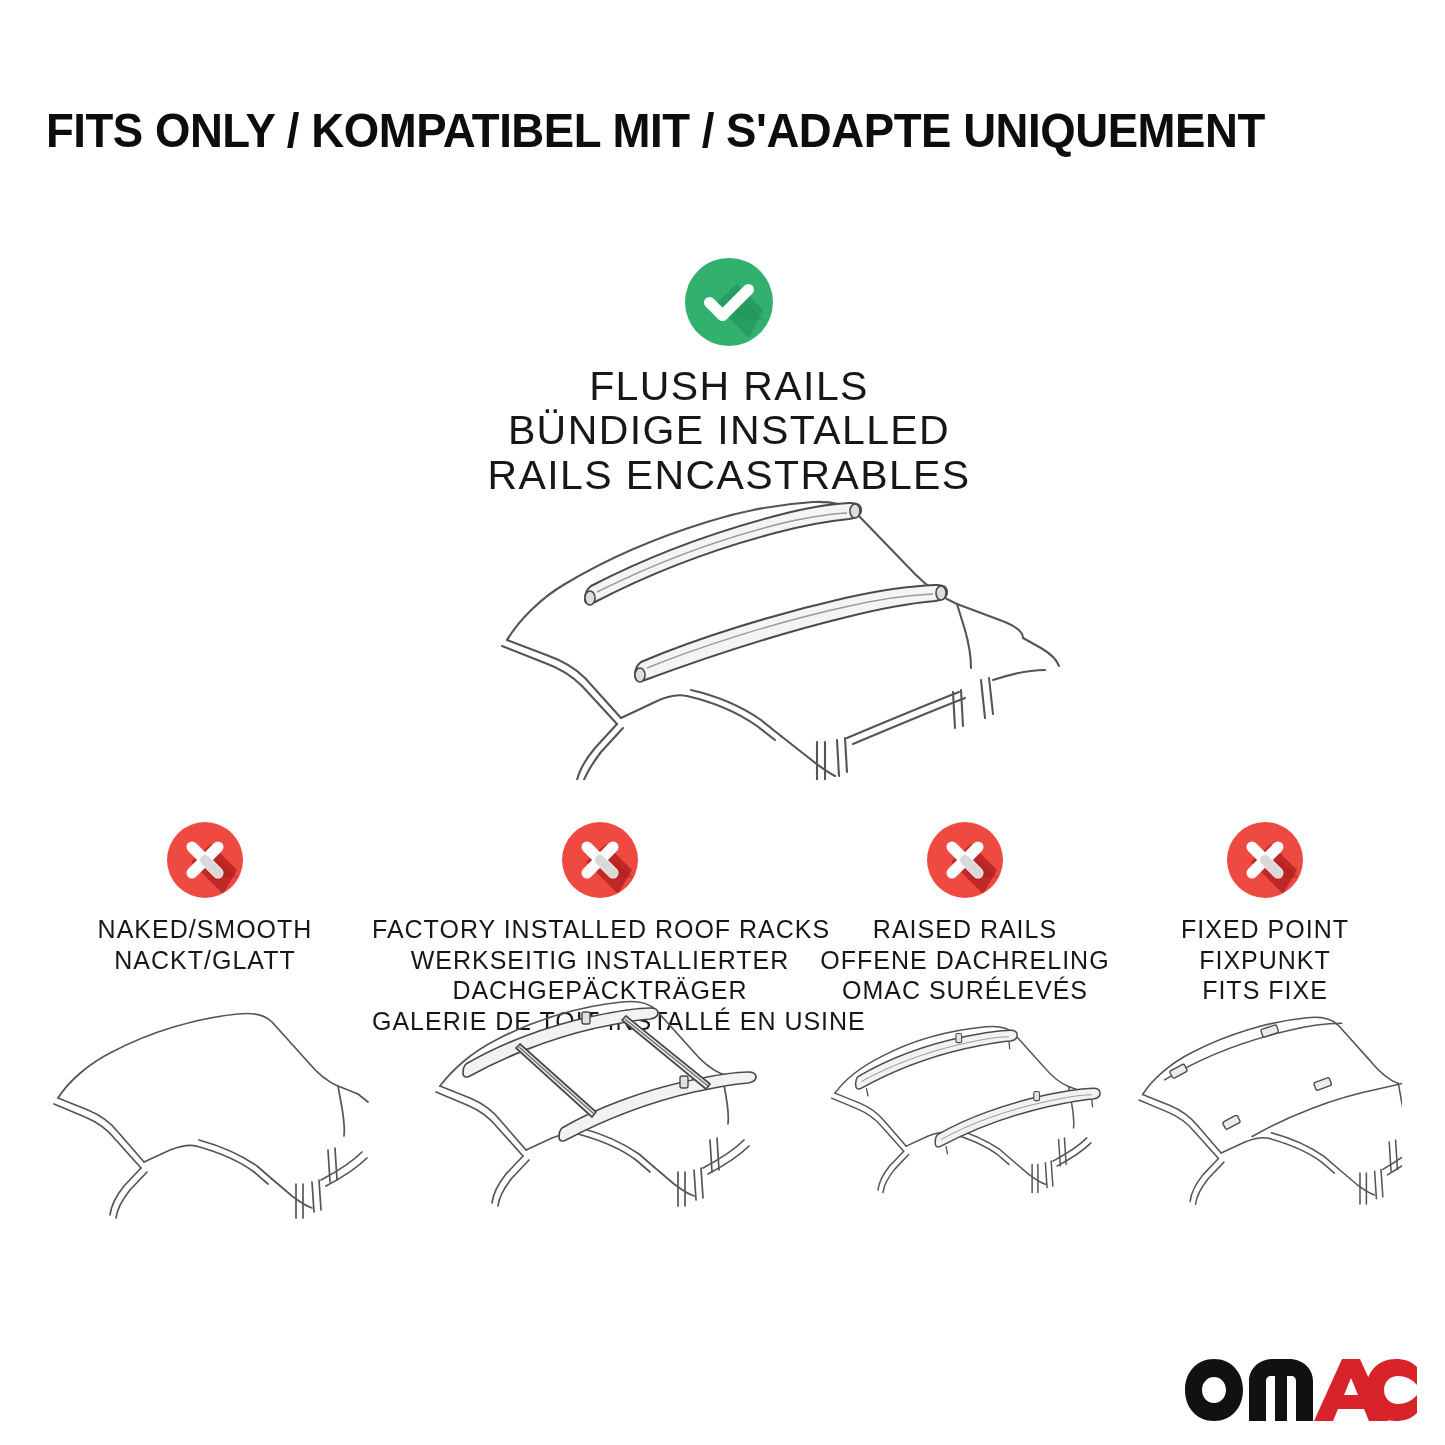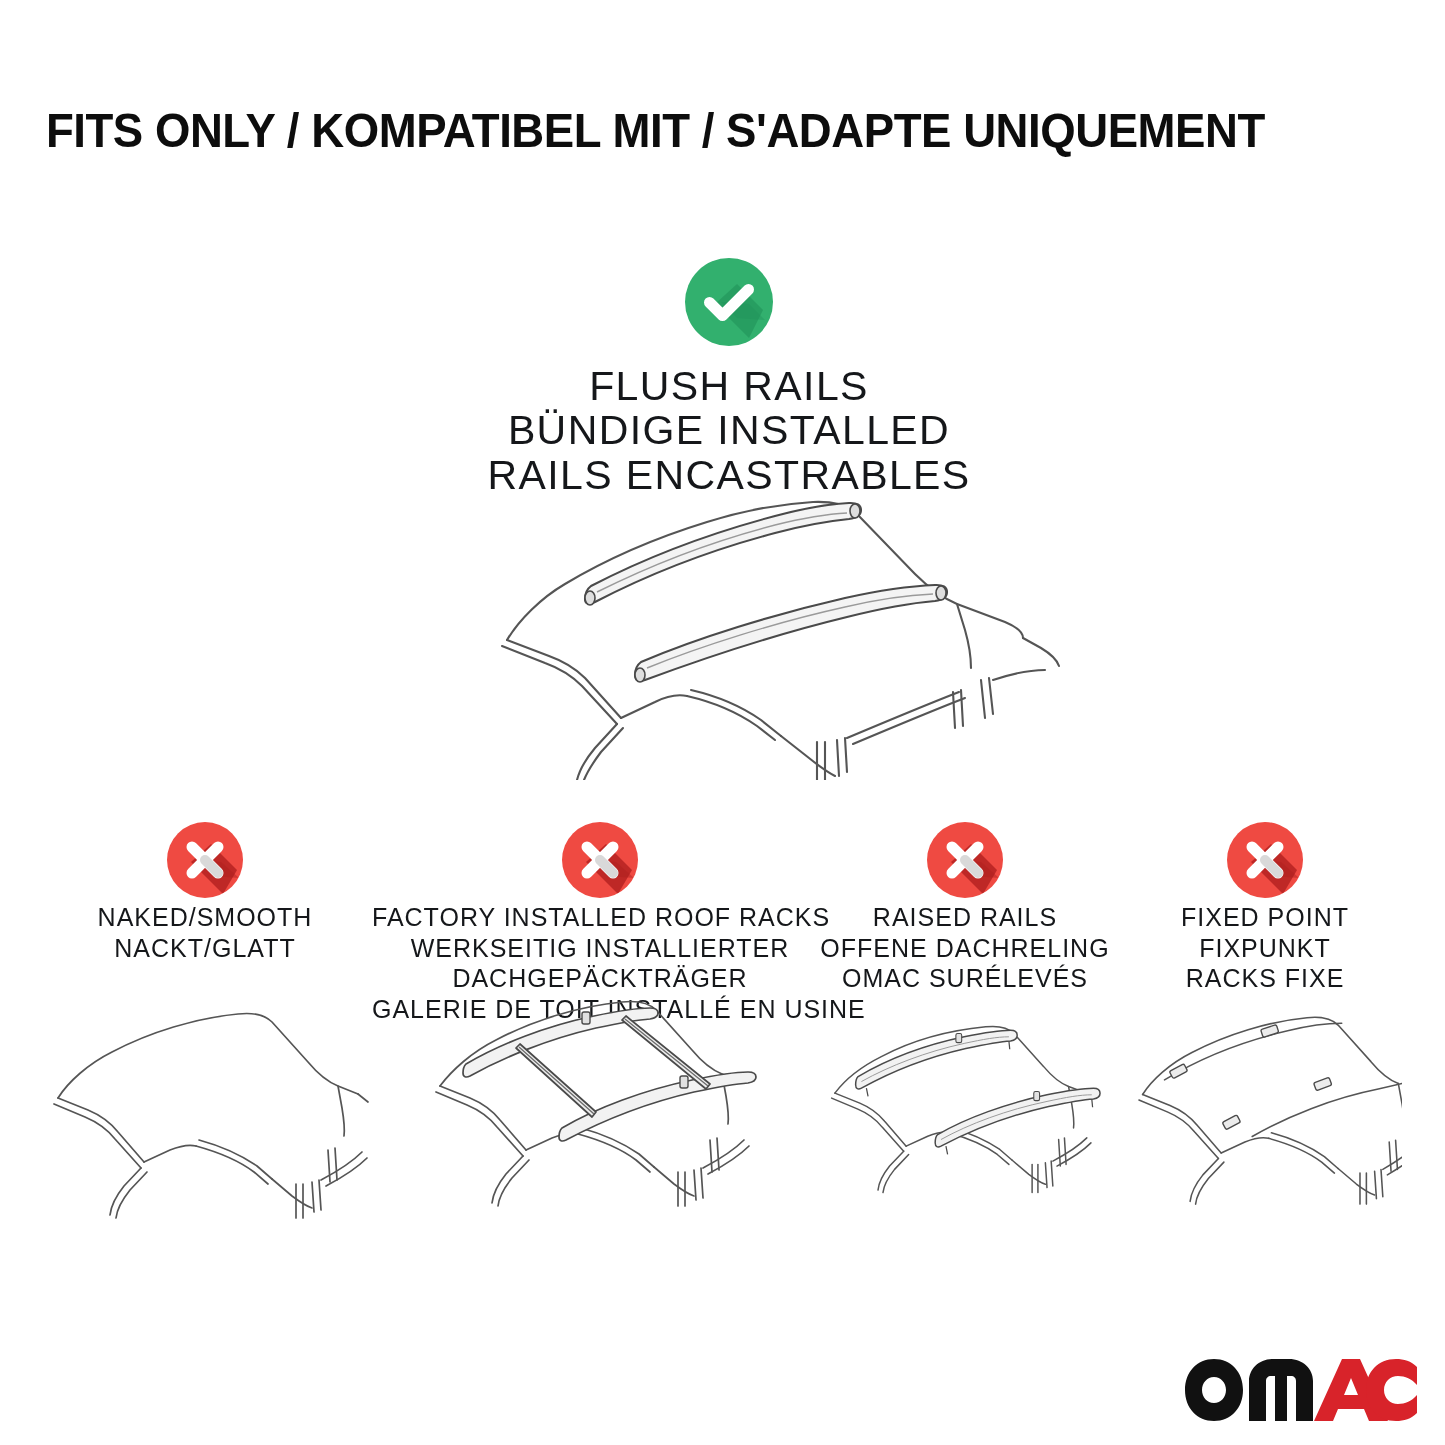--- a/index.html
+++ b/index.html
@@ -90,21 +90,21 @@
     position: absolute;
     top: 0;
     text-align: center;
   }
   .col-0 { left: 40px;   width: 330px; }
   .col-1 { left: 372px;  width: 456px; }
   .col-2 { left: 820px;  width: 290px; }
   .col-3 { left: 1128px; width: 274px; }
 
   .col-caption {
-    margin-top: 4px;
+    margin-top: 16px;
     font-size: 25px;
     font-weight: 300;
     line-height: 1.22;
     letter-spacing: 1.0px;
     color: #15171a;
   }
   .col-caption .ln { display: block; white-space: nowrap; }
 
   .col-art {
     position: absolute;
@@ -400,21 +400,21 @@
         <path d="M44 22 L70 48 L56 72 L24 40 Z" fill="#ad1e1e" opacity="0.75"></path>
         <path d="M30 38 L46 54 L72 56 L54 40 Z" fill="#ad1e1e" opacity="0.45"></path>
         <path d="M25 25 L51 51" stroke="#ffffff" stroke-width="11" stroke-linecap="round"></path>
         <path d="M51 25 L25 51" stroke="#ffffff" stroke-width="11" stroke-linecap="round"></path>
         <path d="M38 38 L51 51" stroke="#d9d9d9" stroke-width="10" stroke-linecap="round"></path>
       </svg>
     </div>
     <div class="col-caption">
       <span class="ln">FIXED POINT</span>
       <span class="ln">FIXPUNKT</span>
-      <span class="ln">RACKS FIXE</span>
+      <span class="ln">FITS FIXE</span>
     </div>
     <div class="col-art">
       <svg width="274" height="230" viewBox="0 0 300 230" preserveAspectRatio="xMidYMid meet" aria-hidden="true">
         <g fill="none" stroke="#555555" stroke-width="1.7" stroke-linecap="round" stroke-linejoin="round">
           <path d="M16 86 C26 70 46 52 70 40 C108 20 154 6 196 2 C214 0 224 4 230 10
                    L266 50 C276 62 286 70 296 74"></path>
           <path d="M16 86 L46 98 C58 103 68 110 76 120 L102 150"></path>
           <path d="M12 92 L43 105 C55 110 65 117 73 127 L99 156"></path>
           <path d="M102 150 L128 138 C138 134 146 132 154 134"></path>
           <path d="M99 156 L82 174 C74 184 69 194 68 203"></path>

